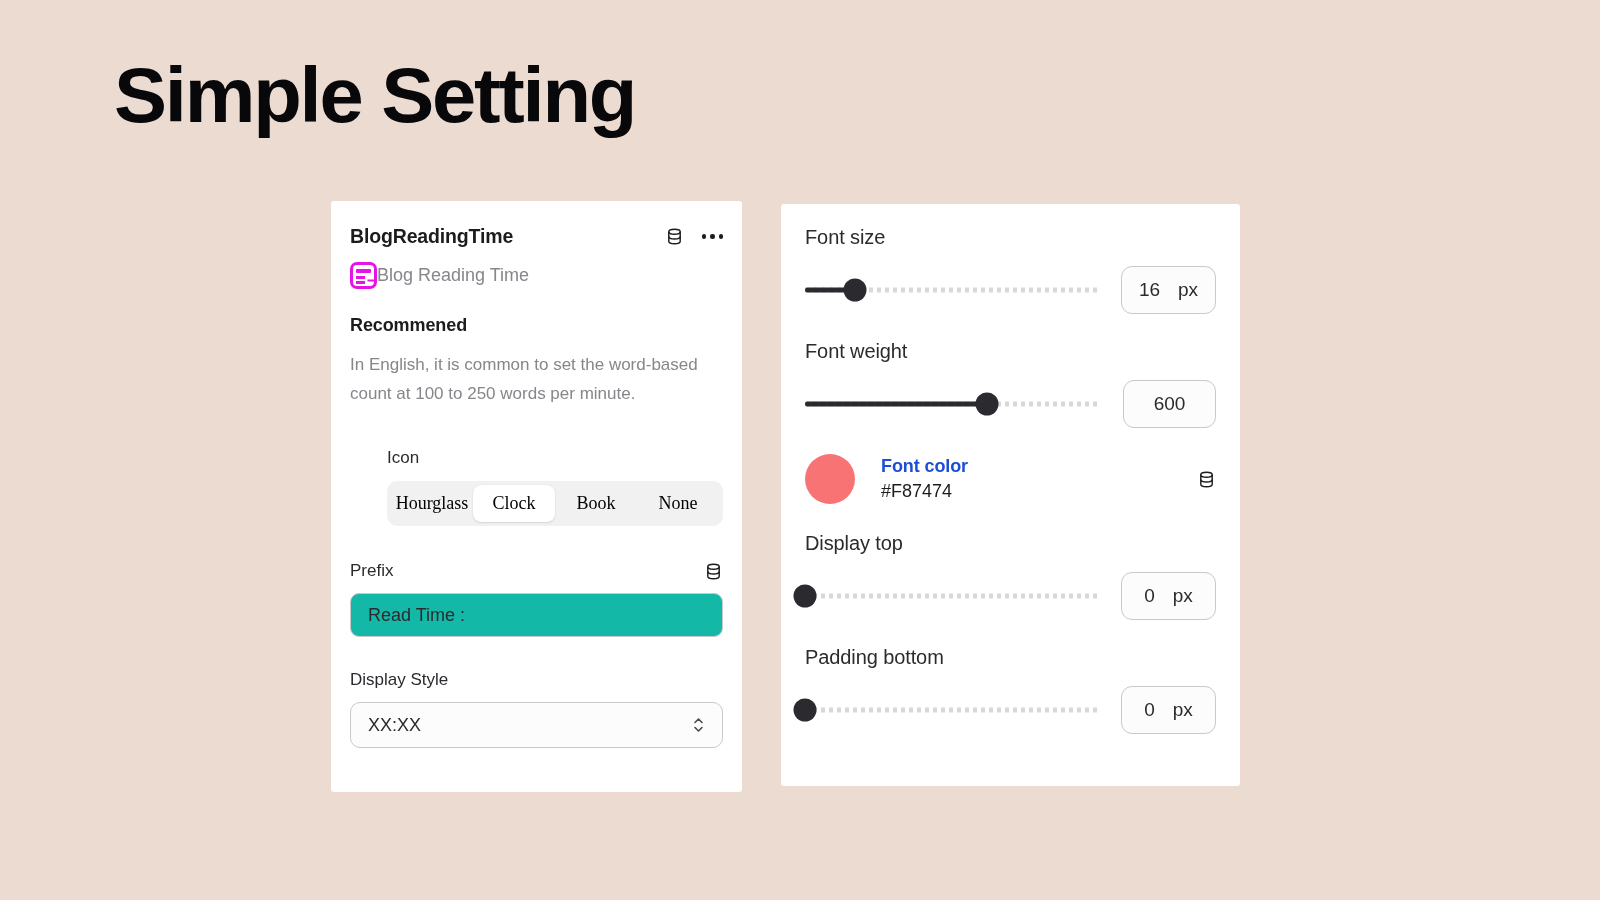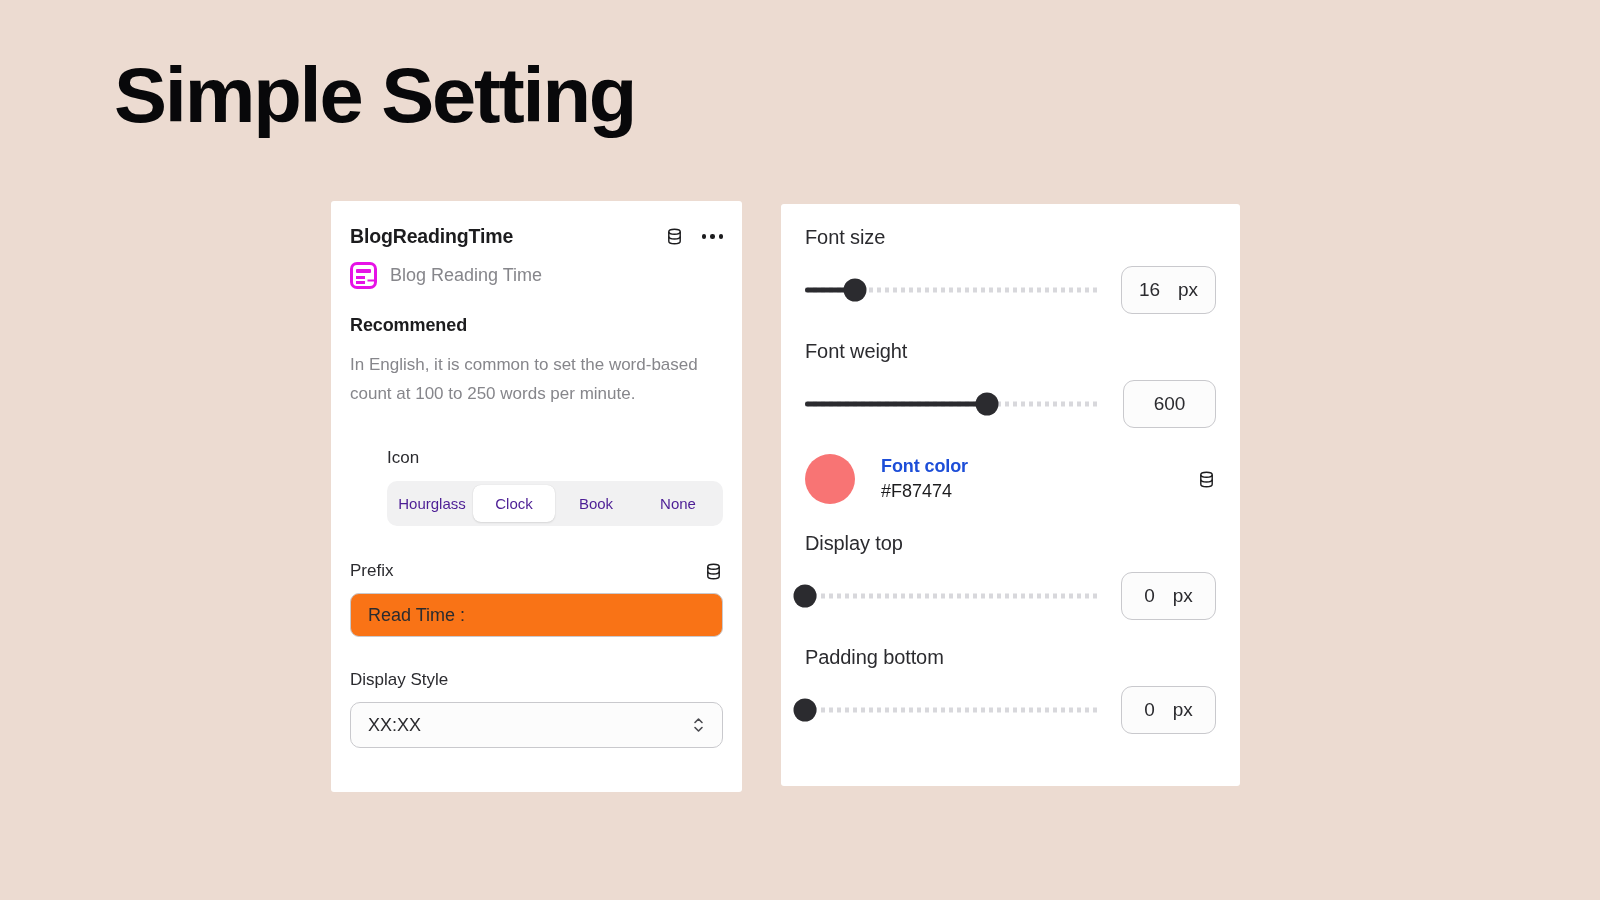--- a/index.html
+++ b/index.html
@@ -85,21 +85,20 @@
     width: 4.5px;
     height: 4.5px;
     border-radius: 50%;
     background: #1c1c1e;
     display: block;
   }
 
   .lp-subrow {
     display: flex;
     align-items: center;
-    gap: 13px;
     margin-top: 14px;
   }
   .app-badge {
     width: 27px;
     height: 27px;
     border-radius: 7px;
     background: #fff;
     border: 3px solid #e612e6;
     box-sizing: border-box;
     position: relative;
@@ -166,41 +165,42 @@
     padding: 4px;
     box-sizing: border-box;
     height: 45px;
     align-items: stretch;
   }
   .seg-item {
     flex: 1;
     display: flex;
     align-items: center;
     justify-content: center;
-    font-size: 15px;
-    color: #4c1d95;
+    font-size: 18px;
+    color: #000000;
     border-radius: 8px;
     cursor: pointer;
     user-select: none;
+    font-family: Liberation Serif, serif;
   }
   .seg-item.selected {
     background: #ffffff;
     box-shadow: 0 1px 2px rgba(0,0,0,.10), 0 0 1px rgba(0,0,0,.14);
   }
 
   
   .prefix-wrap { margin-top: 35px; }
   .text-input {
     margin-top: 12px;
     width: 100%;
     height: 44px;
     box-sizing: border-box;
     border: 1px solid #c9c9cd;
     border-radius: 9px;
-    background: #f97316;
+    background: #14b8a6;
     font-size: 18px;
     color: #2b2b2f;
     padding: 0 17px;
     font-family: "Liberation Sans", sans-serif;
     outline: none;
   }
 
   
   .select-wrap { margin-top: 33px; }
   .select-box {

